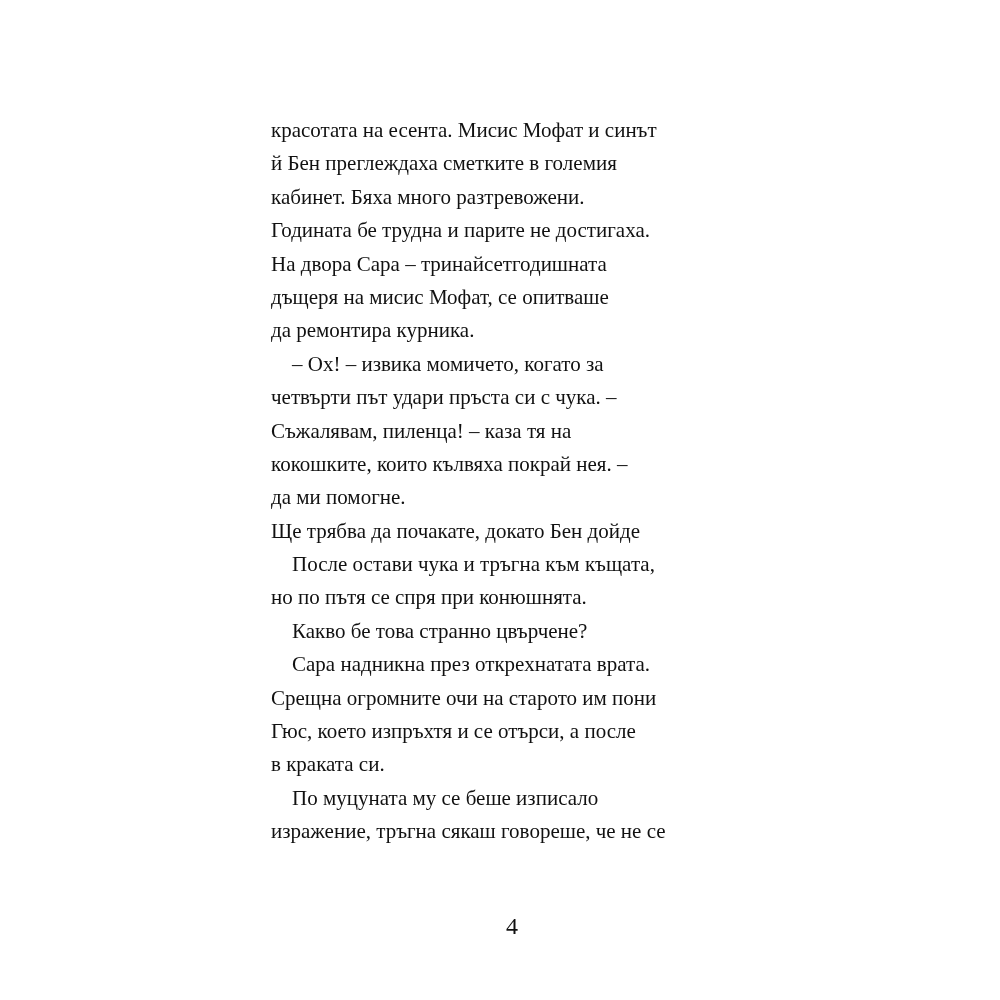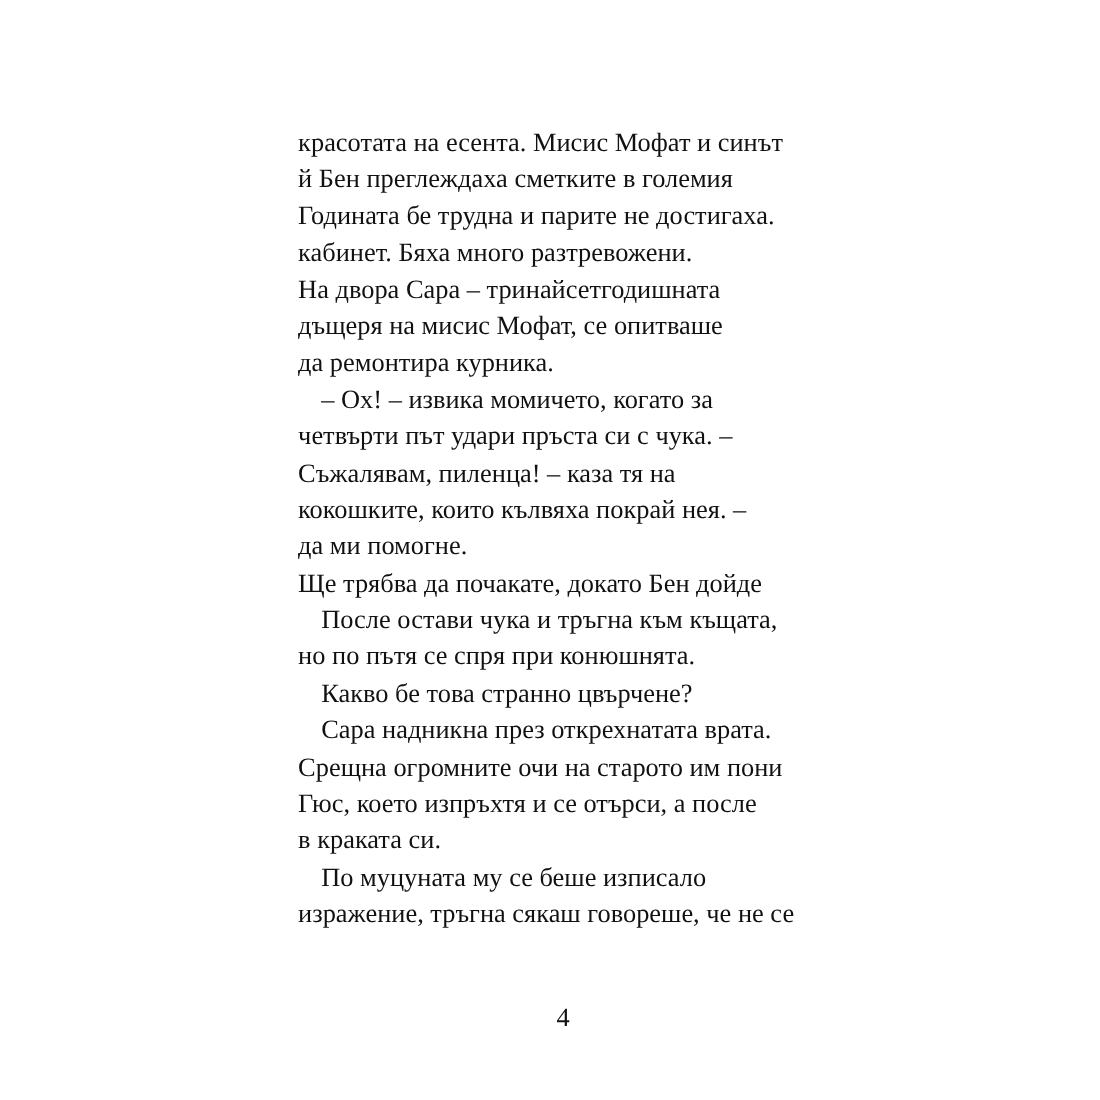--- a/index.html
+++ b/index.html
@@ -20,21 +20,21 @@
       width: 1000px;
       height: 1000px;
       background: #ffffff;
     }
     .text-block {
       position: absolute;
       left: 271px;
       top: 114px;
       width: 480px;
       font-family: "Liberation Serif", "DejaVu Serif", serif;
-      font-size: 24px;
+      font-size: 21px;
       line-height: 33.4px;
       color: #111111;
     }
     .line {
       display: block;
       white-space: nowrap;
       height: 33.4px;
     }
     .line.indent {
       padding-left: 21px;
@@ -52,22 +52,22 @@
       box-sizing: border-box;
     }
   </style>
 </head>
 <body>
 
 <div class="page">
   <div class="text-block">
     <span class="line">красотата на есента. Мисис Мофат и синът</span>
     <span class="line">й Бен преглеждаха сметките в големия</span>
+    <span class="line">кабинет. Бяха много разтревожени.</span>
     <span class="line">Годината бе трудна и парите не достигаха.</span>
-    <span class="line">кабинет. Бяха много разтревожени.</span>
     <span class="line">На двора Сара – тринайсетгодишната</span>
     <span class="line">дъщеря на мисис Мофат, се опитваше</span>
     <span class="line">да ремонтира курника.</span>
     <span class="line indent">– Ох! – извика момичето, когато за</span>
     <span class="line">четвърти път удари пръста си с чука. –</span>
     <span class="line">Съжалявам, пиленца! – каза тя на</span>
     <span class="line">кокошките, които кълвяха покрай нея. –</span>
     <span class="line">да ми помогне.</span>
     <span class="line">Ще трябва да почакате, докато Бен дойде</span>
     <span class="line indent">После остави чука и тръгна към къщата,</span>

